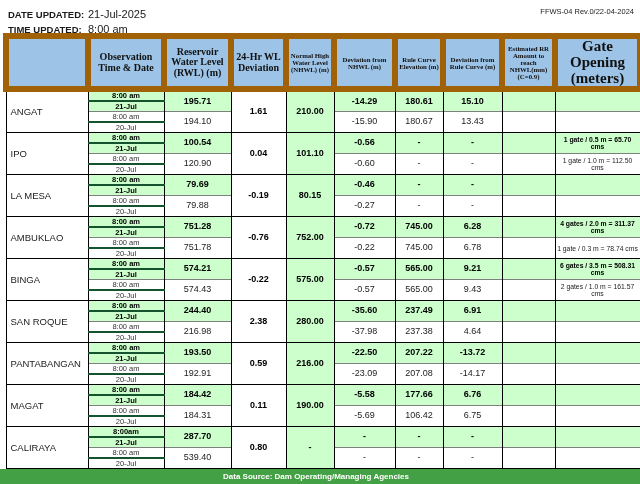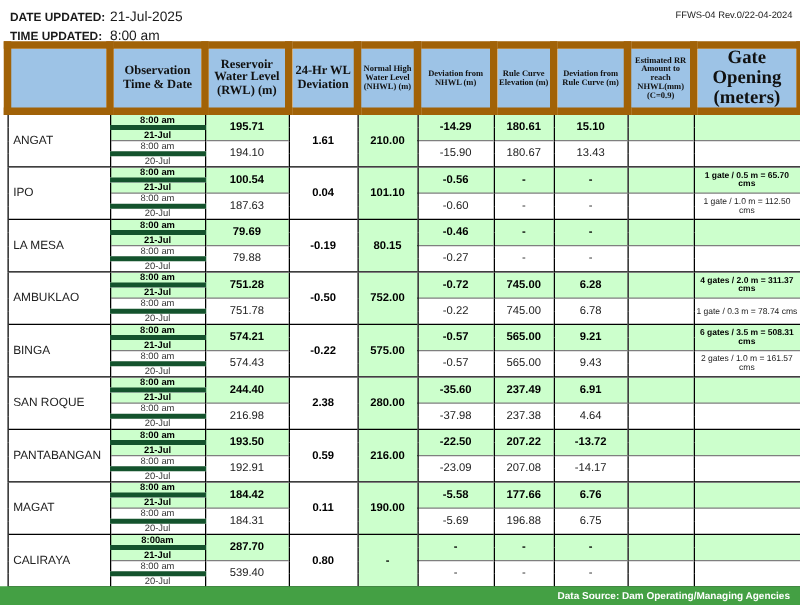--- a/index.html
+++ b/index.html
@@ -41,29 +41,29 @@
   tr.sub { height:10.5px; }
   td.dam  { text-align:left; padding-left:4px; font-size:9.5px; color:#222; }
   td.num  { font-size:9px; color:#222; }
   td.obs  { font-size:7.5px; color:#333; }
   td.gate { font-size:6.8px; color:#222; }
   td.bold { font-weight:bold; color:#000; }
   td.hl   { background:var(--highlight-bg, #CCFFCC); font-weight:bold; color:#000; }
 
   td.blk  { border-top:1px solid #000; }
   td.mid  { border-top:1px solid #7f7f7f; }
-  td.thin { border-top:4px solid #14532d; }
+  td.thin { border-top:2px solid #14532d; }
 
   
   .processed { width:637px; text-align:center; font-size:9.5px; font-weight:bold; margin-top:3px; }
   .source-bar {
     position:absolute; left:0; bottom:0; width:640px; height:15px;
     background:var(--footer-bar-bg, #44A044);
     color:#ffffff; font-size:8px; font-weight:bold;
-    line-height:15px; text-align:right; padding-right:8px;
+    line-height:15px; text-align:center; padding-right:8px;
   }
 </style>
 </head>
 <body>
 
 <div class="topbar">
   <div class="meta-row">
     <span class="meta-label">DATE UPDATED:</span>
     <span class="meta-value">21-Jul-2025</span>
   </div>
@@ -139,21 +139,21 @@
         <td class="num hl blk" rowspan="2">-</td>
         <td class="num hl blk" rowspan="2">-</td>
         <td class="hl blk" rowspan="2"></td>
         <td class="gate hl blk" rowspan="2">1 gate / 0.5 m = 65.70 cms</td>
       </tr>
       <tr class="sub">
         <td class="obs hl thin">21-Jul</td>
       </tr>
       <tr class="sub">
         <td class="obs mid">8:00 am</td>
-        <td class="num mid" rowspan="2">187.63</td>
+        <td class="num mid" rowspan="2">120.90</td>
         <td class="num mid" rowspan="2">-0.60</td>
         <td class="num mid" rowspan="2">-</td>
         <td class="num mid" rowspan="2">-</td>
         <td class="mid" rowspan="2"></td>
         <td class="gate mid" rowspan="2">1 gate / 1.0 m = 112.50 cms</td>
       </tr>
       <tr class="sub">
         <td class="obs thin">20-Jul</td>
       </tr>
       <tr class="sub">
@@ -180,21 +180,21 @@
         <td class="mid" rowspan="2"></td>
         <td class="gate mid" rowspan="2"></td>
       </tr>
       <tr class="sub">
         <td class="obs thin">20-Jul</td>
       </tr>
       <tr class="sub">
         <td class="dam blk" rowspan="4">AMBUKLAO</td>
         <td class="obs hl blk">8:00 am</td>
         <td class="num hl blk" rowspan="2">751.28</td>
-        <td class="num bold blk" rowspan="4">-0.50</td>
+        <td class="num bold blk" rowspan="4">-0.76</td>
         <td class="num hl blk" rowspan="4">752.00</td>
         <td class="num hl blk" rowspan="2">-0.72</td>
         <td class="num hl blk" rowspan="2">745.00</td>
         <td class="num hl blk" rowspan="2">6.28</td>
         <td class="hl blk" rowspan="2"></td>
         <td class="gate hl blk" rowspan="2">4 gates / 2.0 m = 311.37 cms</td>
       </tr>
       <tr class="sub">
         <td class="obs hl thin">21-Jul</td>
       </tr>
@@ -303,21 +303,21 @@
         <td class="hl blk" rowspan="2"></td>
         <td class="gate hl blk" rowspan="2"></td>
       </tr>
       <tr class="sub">
         <td class="obs hl thin">21-Jul</td>
       </tr>
       <tr class="sub">
         <td class="obs mid">8:00 am</td>
         <td class="num mid" rowspan="2">184.31</td>
         <td class="num mid" rowspan="2">-5.69</td>
-        <td class="num mid" rowspan="2">196.88</td>
+        <td class="num mid" rowspan="2">106.42</td>
         <td class="num mid" rowspan="2">6.75</td>
         <td class="mid" rowspan="2"></td>
         <td class="gate mid" rowspan="2"></td>
       </tr>
       <tr class="sub">
         <td class="obs thin">20-Jul</td>
       </tr>
       <tr class="sub">
         <td class="dam blk" rowspan="4">CALIRAYA</td>
         <td class="obs hl blk">8:00am</td>

